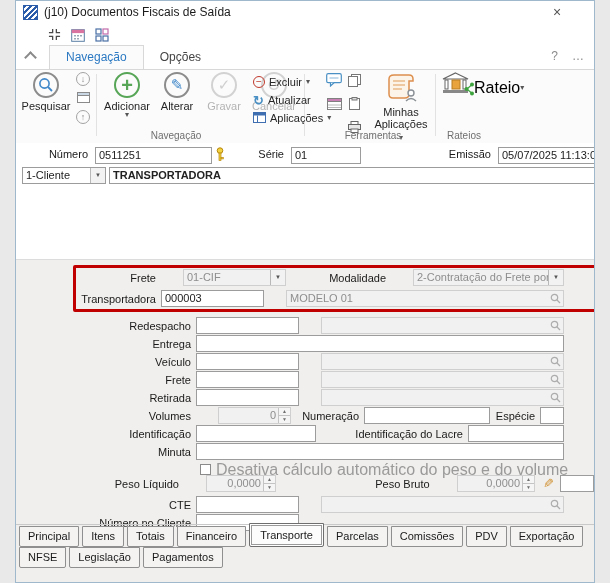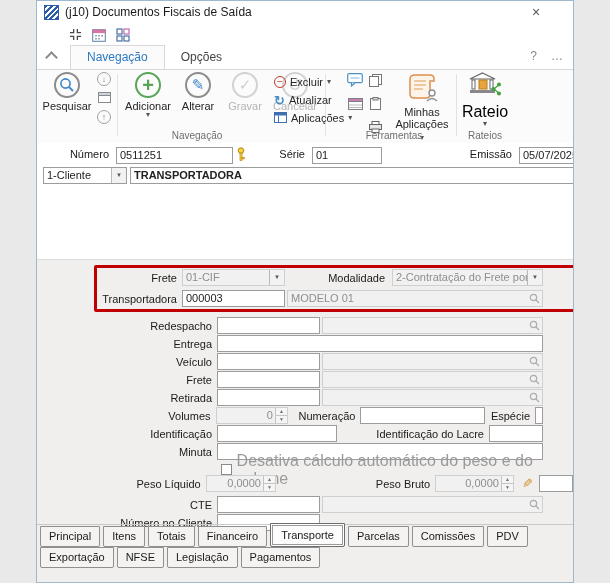--- a/index.html
+++ b/index.html
@@ -1,16 +1,16 @@
 <!DOCTYPE html>
 <html><head>
 <meta charset="utf-8">
 <style>
   html,body{margin:0;padding:0;background:#e9e9e9;}
-  #win{position:relative;width:538px;height:583px;margin:0 auto;background:#fff;
+  #win{position:relative;width:580px;height:583px;margin:0 auto;background:#fff;
        font-family:"Liberation Sans",sans-serif;border:1px solid #9fb8cc;
        box-shadow:inset 0 0 0 1px #e4ecf3;overflow:hidden;box-sizing:border-box;}
   
   .titlebar{position:absolute;top:0;left:0;right:0;height:22px;display:flex;align-items:center;background:#fff;}
   .appicon{width:13px;height:13px;margin:0 6px 0 7px;border:1px solid #2a5caa;
            background:repeating-linear-gradient(135deg,#2a5caa 0 2px,#fff 2px 4px);}
   .title{font-size:12px;color:#1a1a1a;}
   .closebtn{position:absolute;right:28px;top:2px;width:18px;height:18px;display:flex;align-items:center;justify-content:center;
             font-size:14px;color:#555;cursor:default;}
   
@@ -42,27 +42,27 @@
             font-size:9px;color:#8a8a8a;box-sizing:border-box;}
   .grouplbl{position:absolute;bottom:3px;font-size:10px;color:#6f6f6f;text-align:center;}
   .stackbtn{display:flex;align-items:center;gap:4px;font-size:11px;color:#262626;height:16px;white-space:nowrap;}
   .excirc{width:12px;height:12px;border:1.5px solid #c0392b;border-radius:50%;color:#c0392b;display:flex;align-items:center;
           justify-content:center;font-size:10px;line-height:1;box-sizing:border-box;}
   .refresh{color:#4a90c4;font-size:13px;font-weight:bold;}
   .ferr-grid{position:absolute;left:310px;top:3px;display:flex;gap:6px;}
   .ferr-col{display:flex;flex-direction:column;gap:5px;align-items:center;}
   .minhas{position:absolute;left:356px;top:2px;width:58px;display:flex;flex-direction:column;align-items:center;}
   .minhas .blabel{font-size:11px;color:#262626;line-height:12px;text-align:center;}
-  .rateio{position:absolute;left:426px;top:2px;width:44px;display:flex;flex-direction:column;align-items:center;}
+  .rateio{position:absolute;left:426px;top:2px;width:44px;display:flex;flex-direction:row;align-items:center;}
   
   .hdr{position:absolute;top:142px;left:0;right:0;height:116px;background:#fff;}
   .lbl{font-size:11px;font-weight:normal;color:#1a1a1a;text-align:right;box-sizing:border-box;padding-right:5px;white-space:nowrap;}
   .fld{box-sizing:border-box;height:17px;border:1px solid #9c9c9c;background:#fff;font-size:11px;line-height:15px;
        padding:0 3px;color:#222;overflow:hidden;white-space:nowrap;}
-  .fld.dis{background:#f1f1f1;color:#8e8e8e;border-color:#cfcfcf;}
+  .fld.dis{background:#f1f1f1;color:#8e8e8e;border-color:#cfcfcf;margin-left:22px;}
   .abs{position:absolute;}
   .sel{display:flex;padding:0;}
   .selval{flex:1;padding:0 3px;overflow:hidden;white-space:nowrap;}
   .dropbtn{width:14px;border-left:1px solid #b8b8b8;background:#f2f2f2;display:flex;align-items:center;justify-content:center;}
   .dtri{font-size:6px;color:#555;}
   
   .client-panel{position:absolute;left:6px;top:186px;width:601px;height:71px;border:1px solid #b0b0b0;background:#fcfcfc;box-sizing:border-box;}
   .cp-head{height:25px;background:linear-gradient(#e8e8e8,#d2d2d2);border-bottom:1px solid #b0b0b0;text-align:center;box-sizing:border-box;position:relative;}
   .cp-name{font-size:11px;font-weight:bold;color:#111;padding-top:2px;}
   .cp-addr{font-size:9px;font-weight:bold;color:#222;}

